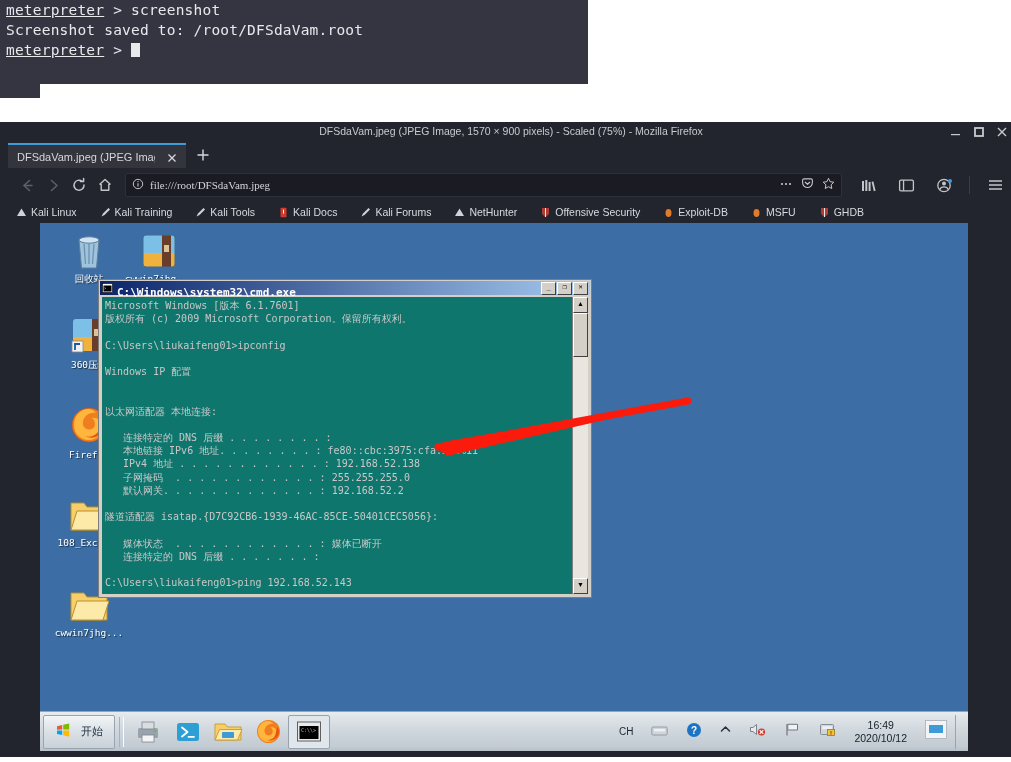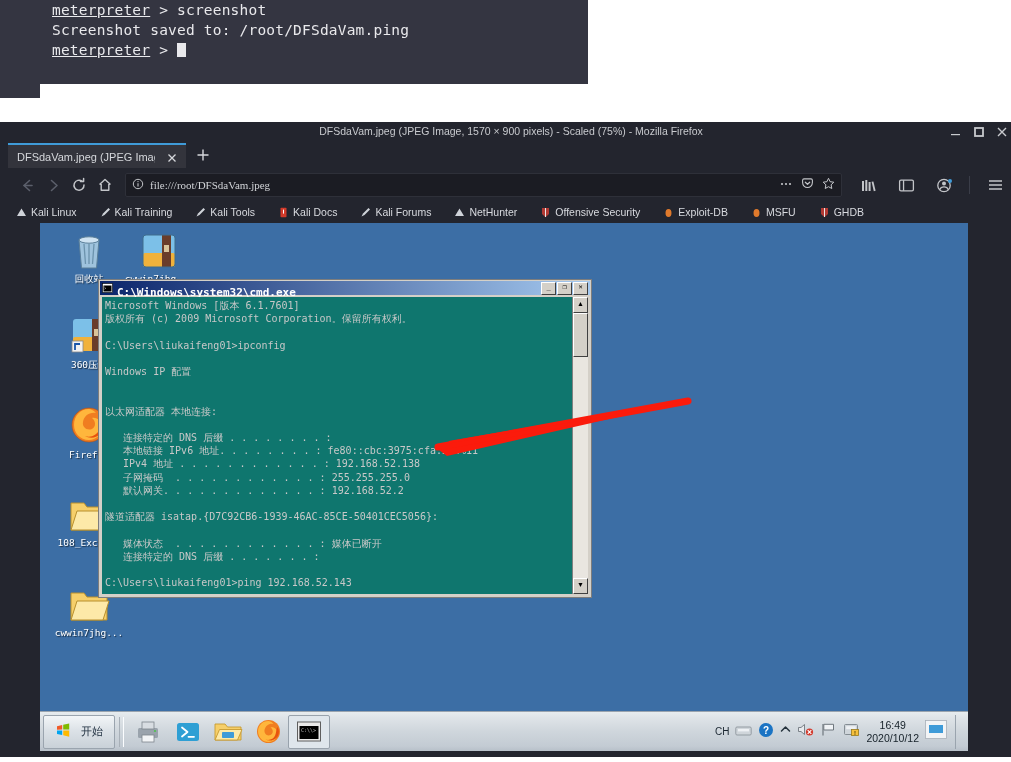--- a/index.html
+++ b/index.html
@@ -7,21 +7,21 @@
        font-family:"Liberation Sans",sans-serif;}
 
   
   #meterpreter-terminal{
     position:absolute;left:0;top:0;width:588px;height:84px;
     background:#343541;
   }
   #meterpreter-terminal .term-line{
     font-family:"DejaVu Sans Mono","Liberation Mono",monospace;
     font-size:14.5px;line-height:20px;color:#e9e9ec;
-    white-space:pre;padding-left:6px;letter-spacing:0.2px;margin-left:46px;
+    white-space:pre;padding-left:6px;letter-spacing:0.2px;
   }
   #meterpreter-terminal .prompt{text-decoration:underline;}
   #meterpreter-terminal .cursor{
     display:inline-block;width:9px;height:14px;background:#e9e9ec;
     vertical-align:-2px;
   }
   .term-tail{
     position:absolute;left:0;top:84px;width:40px;height:14px;background:#343541;
   }
 
@@ -157,31 +157,31 @@
   #start-button{
     margin-left:3px;width:70px;height:32px;
     background:linear-gradient(to bottom,#f3f6f8,#dce2e7 45%,#c9d1d8);
     border:1px solid #9aa4ae;border-radius:2px;
     display:flex;align-items:center;justify-content:center;gap:10px;
   }
   #start-button .lbl{font-size:11px;color:#203040;}
   .tb-sep{width:3px;height:30px;margin:0 4px;border-left:1px solid #a8b0b8;border-right:1px solid #fbfdff;}
   .tb-item{width:40px;height:32px;display:flex;align-items:center;justify-content:center;}
   .tb-item.active{background:#dfe6ec;border:1px solid #98a2ac;border-radius:2px;}
-  #tray{margin-left:auto;display:flex;align-items:center;gap:6px;padding-right:4px;height:34px;}
+  #tray{margin-left:auto;display:flex;align-items:center;gap:18px;padding-right:4px;height:34px;}
   #tray .ch{font-size:10px;color:#1a2630;}
   #clock{font-size:10.5px;color:#152028;line-height:13px;text-align:center;white-space:nowrap;}
   #show-desktop{width:12px;height:34px;border-left:1px solid #9aa4ae;margin-left:4px;}
 </style>
 </head>
 <body>
 
 <div id="meterpreter-terminal">
   <div class="term-line"><span class="prompt">meterpreter</span><span> &gt; </span><span>screenshot</span></div>
-  <div class="term-line">Screenshot saved to: /root/DFSdaVam.ping</div>
+  <div class="term-line">Screenshot saved to: /root/DFSdaVam.root</div>
   <div class="term-line"><span class="prompt">meterpreter</span><span> &gt; </span><span class="cursor"></span></div>
 </div>
 <div class="term-tail"></div>
 
 <div id="firefox-window">
 
   <div id="firefox-titlebar">
     <div id="firefox-title-text">DFSdaVam.jpeg (JPEG Image, 1570 × 900 pixels) - Scaled (75%) - Mozilla Firefox</div>
     <div class="win-btns">
       <div class="win-btn">

